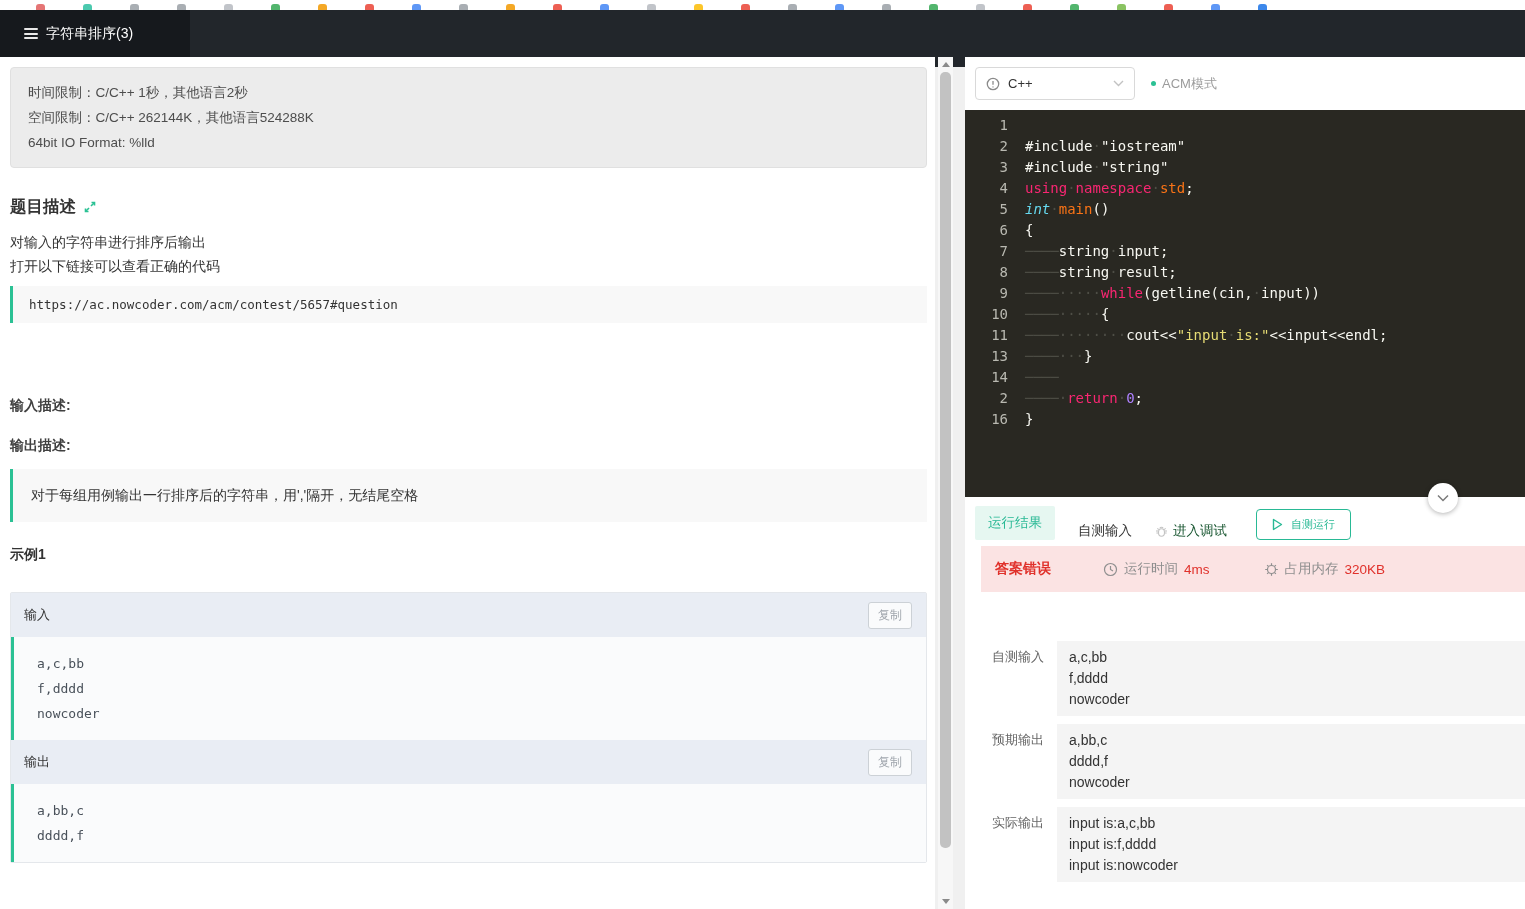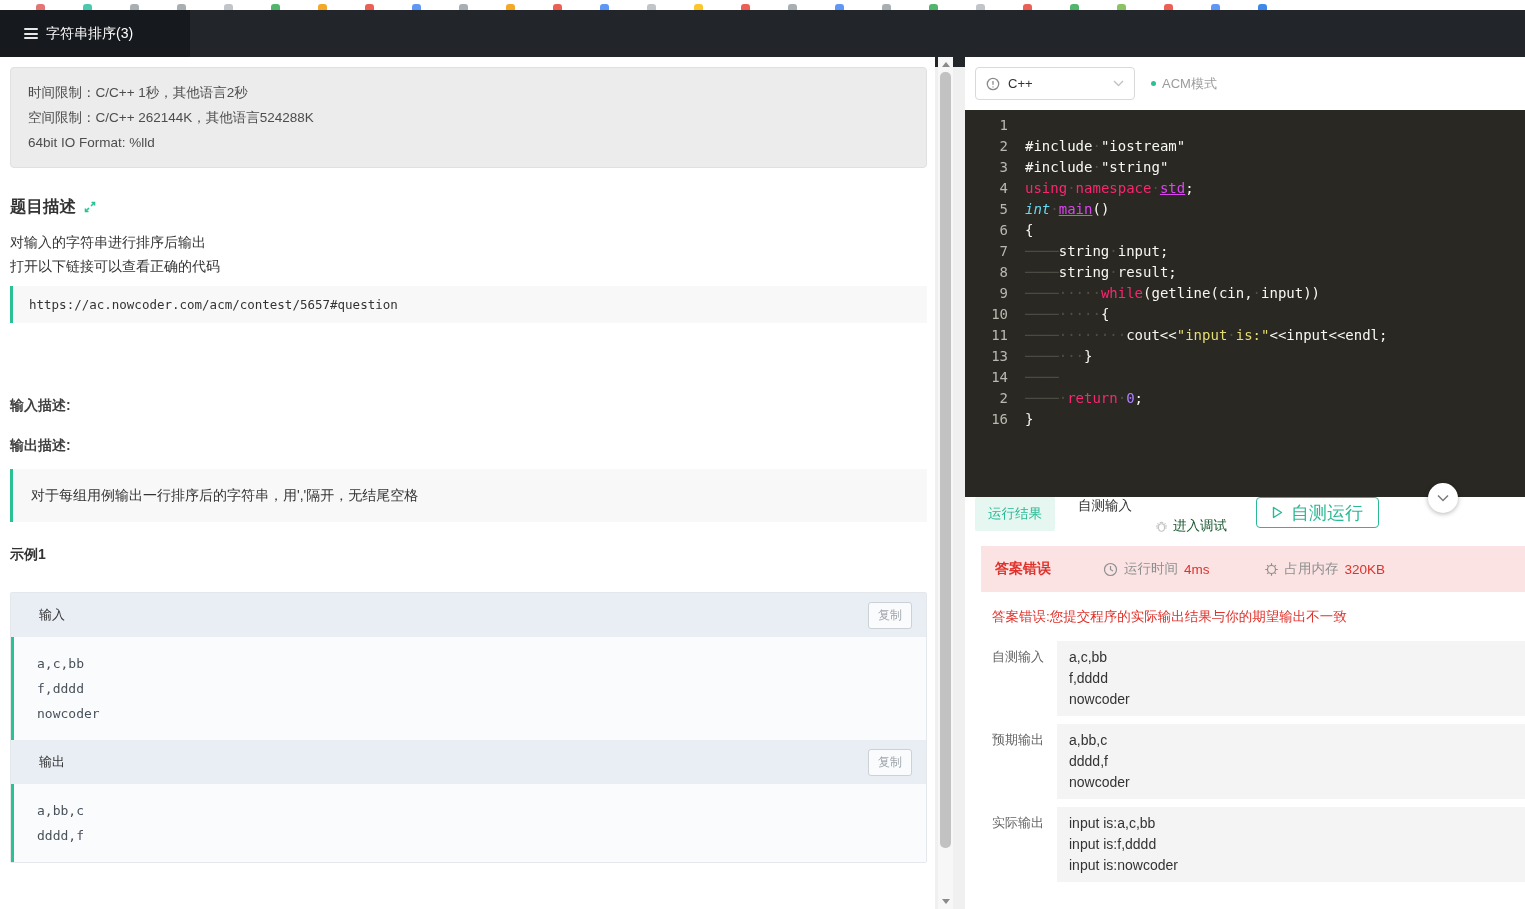--- a/index.html
+++ b/index.html
@@ -29,21 +29,21 @@
   .desc-lines { margin-top:12px; font-size:14px; color:#333; line-height:24px; white-space:pre-line; }
   .code-block { margin-top:8px; background:#f8f8f8; border-left:3px solid #2bc194;
     padding:11px 16px; font-family:"DejaVu Sans Mono", monospace; font-size:12.5px; color:#333; }
   .sub-title { margin-top:74px; font-size:14px; font-weight:bold; color:#404040; }
   .sub-title.tight { margin-top:22px; }
   .sub-title.example { margin-top:24px; color:#333; }
   .quote { margin-top:14px; background:#f8f8f8; border-left:3px solid #2bc194;
     padding:14px 18px; font-size:14px; color:#333; line-height:25px; white-space:pre-line; }
   .sample { margin-top:28px; border:1px solid #e4e7eb; border-radius:2px; }
   .sample-head { background:#e9edf4; height:44px; display:flex; align-items:center;
-    justify-content:space-between; padding:0 14px 0 28px; }
+    justify-content:space-between; padding:0 14px 0 13px; }
   .sample-head .t { font-size:13px; color:#333; }
   .copy-btn { font-size:12px; color:#a0a6ad; background:#fafbfc; border:1px solid #ccd1d6;
     border-radius:3px; padding:4px 9px; cursor:pointer; }
   .sample-body { background:#fafbfc; border-left:3px solid #2bc194; padding:14px 0 14px 23px;
     font-family:"DejaVu Sans Mono", monospace; font-size:13px; color:#49515a; line-height:25px; white-space:pre; }
   
   .vscroll { position:absolute; left:938px; top:57px; width:15px; height:852px; background:#f7f7f7; }
   .vscroll .arrow { position:absolute; left:0; width:15px; height:15px; display:flex;
     align-items:center; justify-content:center; cursor:pointer; }
   .arrow-up { top:0; } .arrow-down { bottom:0; }
@@ -63,34 +63,34 @@
     align-items:center; gap:6px; }
   .acm-dot { width:5px; height:5px; border-radius:50%; background:#2bc194; }
   .acm-text { font-size:13px; color:#9b9b9b; }
   
   .editor { position:absolute; left:0; top:53px; width:560px; height:387px; background:#292822;
     overflow:hidden; padding-top:5px; cursor:text; }
   .cl { display:flex; height:21px; font-family:"DejaVu Sans Mono", monospace; font-size:14px; line-height:21px; }
   .ln { width:52px; padding-right:9px; text-align:right; color:#b9b9b1; flex:0 0 auto; }
   .ct { white-space:pre; padding-left:8px; }
   .tk-p { color:#f8f8f2; } .tk-kw { color:#f92672; } .tk-type { color:#66d9ef; font-style:italic; }
-  .tk-fn { color:#d946ef;text-decoration:underline; } .tk-str { color:#e6db74; } .tk-num { color:#ae81ff; }
+  .tk-fn { color:#f97316; } .tk-str { color:#e6db74; } .tk-num { color:#ae81ff; }
   .tk-ws, .tk-tab { color:#4e4e46; }
   .collapse-btn { position:absolute; left:463px; top:426px; width:30px; height:30px; border-radius:50%;
     background:#fff; box-shadow:0 1px 5px rgba(0,0,0,.3); display:flex; align-items:center;
     justify-content:center; cursor:pointer; z-index:5; }
   
   .res-tabs { position:absolute; left:0; top:440px; width:560px; height:43px; background:#fff;
-    display:flex; align-items:flex-start; padding-left:10px; gap:23px; }
+    display:flex; align-items:flex-end; padding-left:10px; gap:23px; }
   .rtab { font-size:13.5px; cursor:pointer; }
   .rtab.active { background:#e6f7f1; color:#29b995; padding:8px 13px; border-radius:2px; }
   .rtab.normal { color:#333; }
   .rtab.disabled { color:#14532d; display:flex; align-items:center; gap:5px;margin-top:20px; }
   .run-btn { margin-left:6px; height:31px; padding:0 15px; border:1px solid #29b995; border-radius:4px;
-    background:#fff; color:#29b995; font-size:18px; display:flex; align-items:center; gap:8px; cursor:pointer; }
+    background:#fff; color:#29b995; font-size:11px; display:flex; align-items:center; gap:8px; cursor:pointer; }
   .verdict-bar { position:absolute; left:16px; right:0; top:489px; height:46px; background:#fbe3e3;
     display:flex; align-items:center; padding:0 14px;gap:34px; }
   .verdict { font-size:14px; font-weight:bold; color:#e0312b; margin-right:18px; }
   .stat { display:flex; align-items:center; gap:6px; margin-right:20px; }
   .stat .lab { font-size:13.5px; color:#8f8f8f; }
   .stat .val { font-size:13.5px; color:#e0312b; }
   .err-msg { position:absolute; left:27px; top:551px; font-size:13.5px; color:#e0312b; }
   .rows { position:absolute; left:16px; right:0; top:584px; }
   .rrow { display:flex; margin-bottom:8px; }
   .rlabel { width:76px; padding-left:11px; padding-top:7px; font-size:13px; color:#666; flex:0 0 auto; }
@@ -342,21 +342,20 @@
             <path d="M10.6 10.6 L11.9 11.9"></path>
             <path d="M11.9 3.1 L10.6 4.4"></path>
             <path d="M4.4 10.6 L3.1 11.9"></path>
         </svg>
       </span>
       <span class="lab">占用内存</span>
       <span class="val">320KB</span>
     </span>
   </div>
 
-  <div class="err-msg">答案错误:您提交程序的实际输出结果与你的期望输出不一致</div>
 
   <div class="rows" id="result-rows">
       <div class="rrow">
         <div class="rlabel">自测输入</div>
         <div class="rvalue">a,c,bb
 f,dddd
 nowcoder</div>
       </div>
       <div class="rrow">
         <div class="rlabel">预期输出</div>

